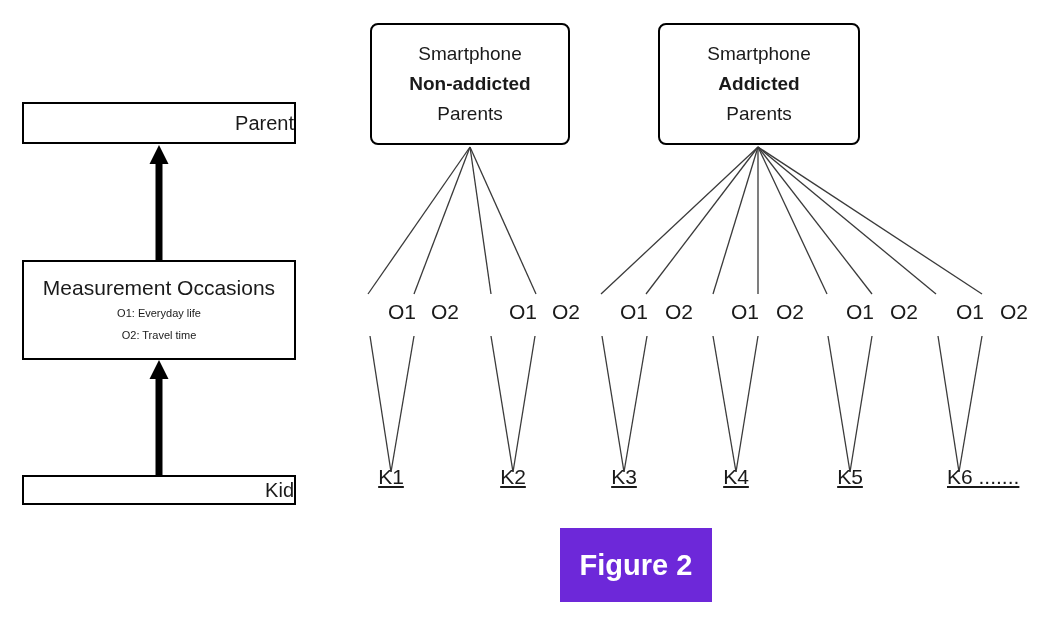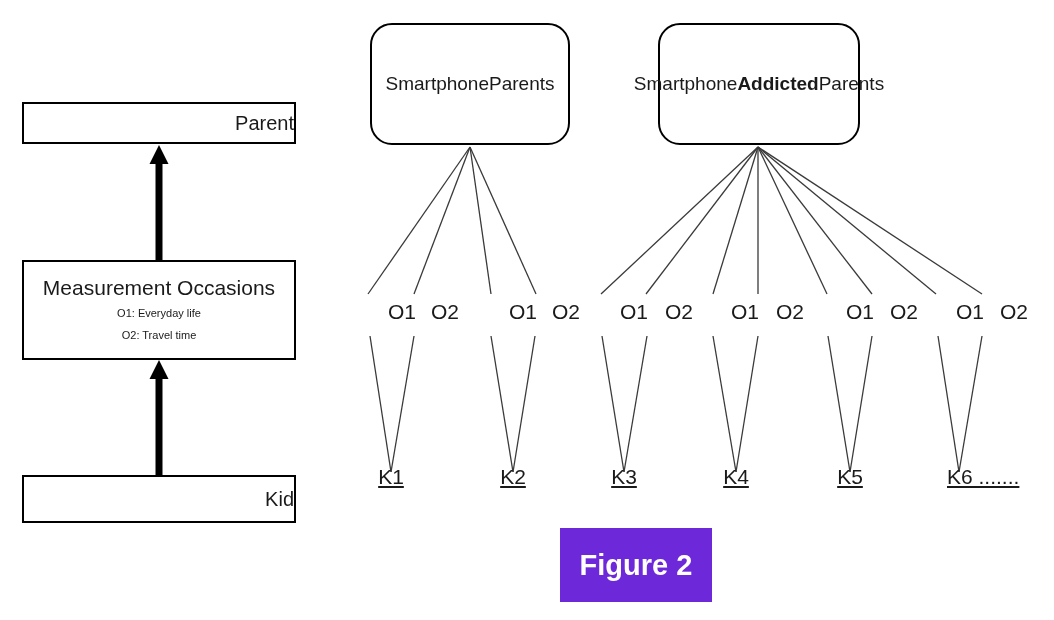--- a/index.html
+++ b/index.html
@@ -25,36 +25,37 @@
     position: absolute;
     border: 2px solid #000000;
     background: #ffffff;
     display: flex;
     align-items: center;
     justify-content: flex-end;
     box-sizing: border-box;
     text-align: center;
   }
   .box-parent  { left: 22px; top: 102px; width: 274px; height: 42px; font-size: 20px; }
-  .box-kid     { left: 22px; top: 475px; width: 274px; height: 48px; font-size: 20px; }
+  .box-kid     { left: 22px; top: 475px; width: 274px; height: 30px; font-size: 20px; }
   .box-measurement {
     left: 22px; top: 260px; width: 274px; height: 100px;
     flex-direction: column;
     justify-content: center;
     gap: 2px;
   }
   .measurement-title { font-size: 21px; line-height: 26px; }
   .measurement-sub   { font-size: 11px; line-height: 20px; }
   .rbox {
     position: absolute;
     border: 2px solid #000000;
-    border-radius: 22px;
+    border-radius: 8px;
     background: #ffffff;
     box-sizing: border-box;
     display: flex;
+    flex-direction: column;
     align-items: center;
     justify-content: center;
     text-align: right;
     font-size: 19px;
     line-height: 30px;
   }
   .rbox-nonaddicted { left: 370px; top: 23px; width: 200px; height: 122px; }
   .rbox-addicted    { left: 658px; top: 23px; width: 202px; height: 122px; }
   .rbox .bold { font-weight: bold; }
   .o-label {
@@ -149,20 +150,21 @@
     <div class="measurement-sub">O1: Everyday life</div>
     <div class="measurement-sub">O2: Travel time</div>
   </div>
 
   <div class="box box-kid">
     <span>Kid</span>
   </div>
 
   <div class="rbox rbox-nonaddicted">
     <div>Smartphone</div>
+    <div class="bold">Non-addicted</div>
     <div>Parents</div>
   </div>
 
   <div class="rbox rbox-addicted">
     <div>Smartphone</div>
     <div class="bold">Addicted</div>
     <div>Parents</div>
   </div>
 
   <div class="o-label" style="left:348px">O1</div>

